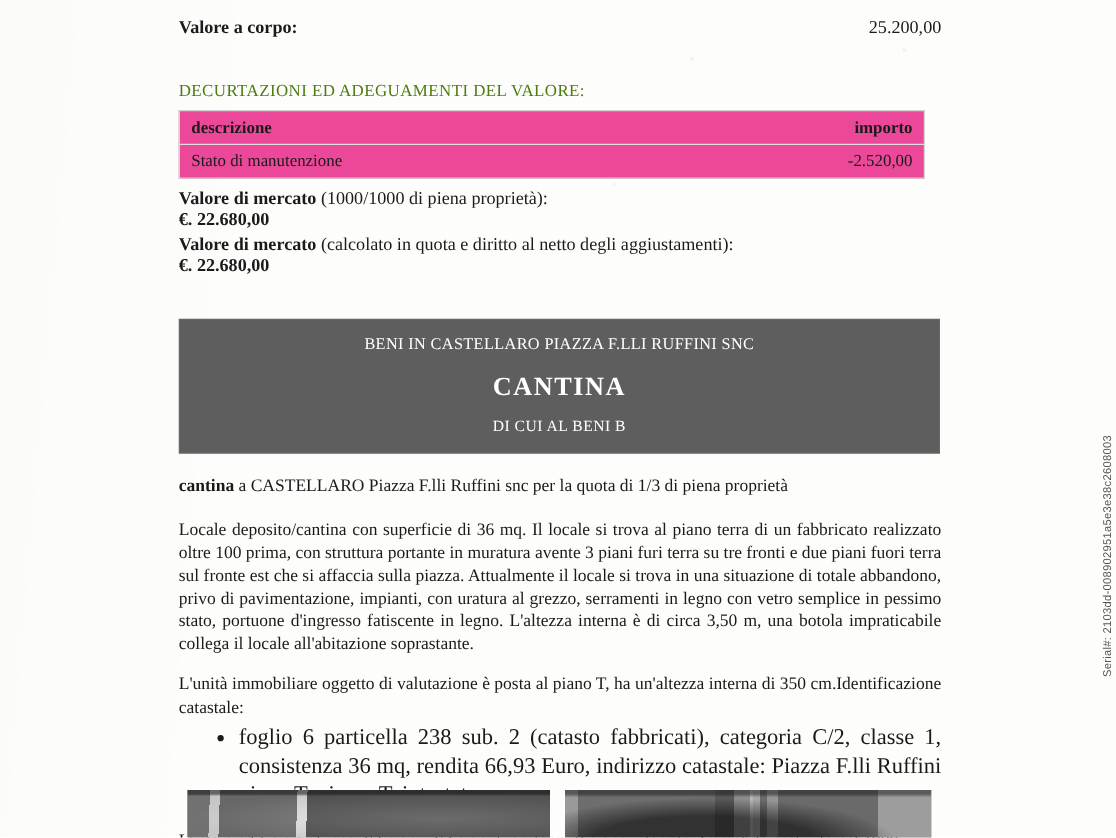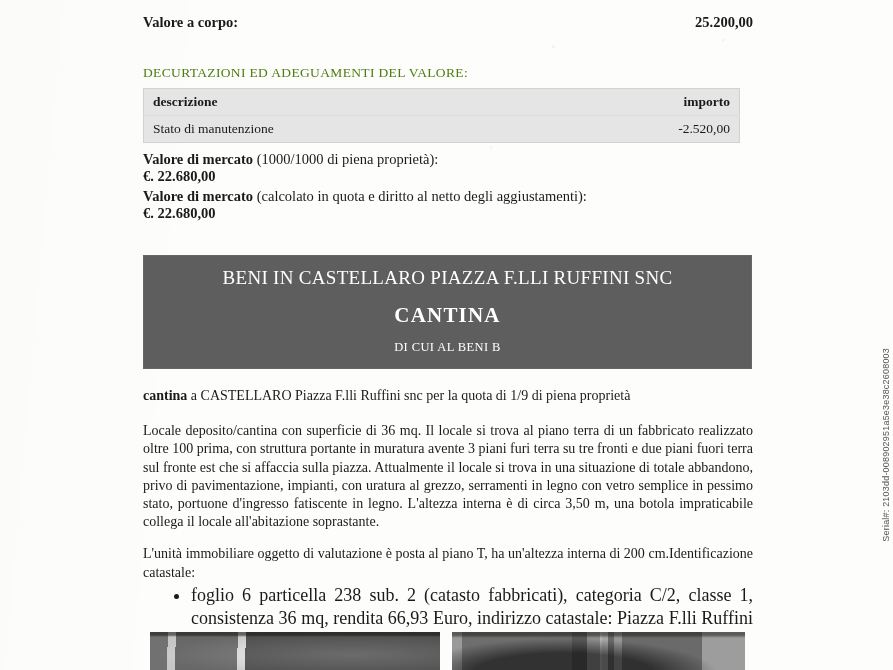--- a/index.html
+++ b/index.html
@@ -43,37 +43,37 @@
   }
 
   
   .row-line {
     display: flex;
     align-items: baseline;
     justify-content: space-between;
     font-size: 14.5px;
   }
   .row-line .lbl { font-weight: 700; }
-  .row-line .val { font-weight: 700; }
+  .row-line .val { font-weight: 400; }
 
   
   .caption {
     font-size: 13.5px;
     letter-spacing: .35px;
     color: #4d7c0f;
     font-variant: small-caps;
     text-transform: uppercase;
   }
 
   
   table.decurt {
     width: 597px;
     border-collapse: collapse;
     font-size: 13.5px;
-    background: #e5e5e5;
+    background: #ec4899;
     border: 1px solid #d2d2d2;
   }
   table.decurt th,
   table.decurt td {
     padding: 5px 9px;
     text-align: left;
   }
   table.decurt th {
     font-weight: 700;
     border-bottom: 1px solid #dcdcdc;
@@ -99,21 +99,21 @@
   
   .banner {
     width: 609px;
     background: #5e5e5e;
     color: #ffffff;
     text-align: center;
     padding: 12px 0 14px 0;
     box-shadow: inset 0 0 0 1px rgba(255,255,255,.06);
   }
   .banner .b-top {
-    font-size: 19px;
+    font-size: 13px;
     letter-spacing: .3px;
     margin-bottom: 14px;
   }
   .banner .b-main {
     font-size: 21px;
     font-weight: 700;
     letter-spacing: 1.2px;
     margin-bottom: 12px;
   }
   .banner .b-sub {
@@ -248,25 +248,25 @@
       <span class="txt"><b>Valore di mercato</b><span> (calcolato in quota e diritto al netto degli aggiustamenti):</span></span>
       <span class="amt">€. 22.680,00</span>
     </div>
 
     <div class="banner" style="margin-top:33px;">
       <div class="b-top">BENI IN CASTELLARO PIAZZA F.LLI RUFFINI SNC</div>
       <div class="b-main">CANTINA</div>
       <div class="b-sub">DI CUI AL BENI B</div>
     </div>
 
-    <p class="body" style="margin-top:18px;"><b>cantina</b><span> a CASTELLARO Piazza F.lli Ruffini snc per la quota di 1/9 di piena proprietà</span></p>
+    <p class="body" style="margin-top:18px;"><b>cantina</b><span> a CASTELLARO Piazza F.lli Ruffini snc per la quota di 1/3 di piena proprietà</span></p>
 
     <p class="body" style="margin-top:17px;">Locale deposito/cantina con superficie di 36 mq. Il locale si trova al piano terra di un fabbricato realizzato oltre 100 prima, con struttura portante in muratura avente 3 piani furi terra su tre fronti e due piani fuori terra sul fronte est che si affaccia sulla piazza. Attualmente il locale si trova in una situazione di totale abbandono, privo di pavimentazione, impianti, con uratura al grezzo, serramenti in legno con vetro semplice in pessimo stato, portuone d'ingresso fatiscente in legno. L'altezza interna è di circa 3,50 m, una botola impraticabile collega il locale all'abitazione soprastante.</p>
 
-    <p class="body" style="margin-top:14px;">L'unità immobiliare oggetto di valutazione è posta al piano T, ha un'altezza interna di 200 cm.Identificazione catastale:</p>
+    <p class="body" style="margin-top:14px;">L'unità immobiliare oggetto di valutazione è posta al piano T, ha un'altezza interna di 350 cm.Identificazione catastale:</p>
 
     <ul class="catasto">
       <li>foglio 6 particella 238 sub. 2 (catasto fabbricati), categoria C/2, classe 1, consistenza 36 mq, rendita 66,93 Euro, indirizzo catastale: Piazza F.lli Ruffini piano T, piano: T, intestato a</li>
     </ul>
 
     <p class="body" style="margin-top:17px;">L'intero edificio sviluppa 2/3 piani, 2/3 piani fuori terra, 0 piano interrato. Immobile costruito nel 1900.</p>
 
   </div>
 
   <div class="photos">

